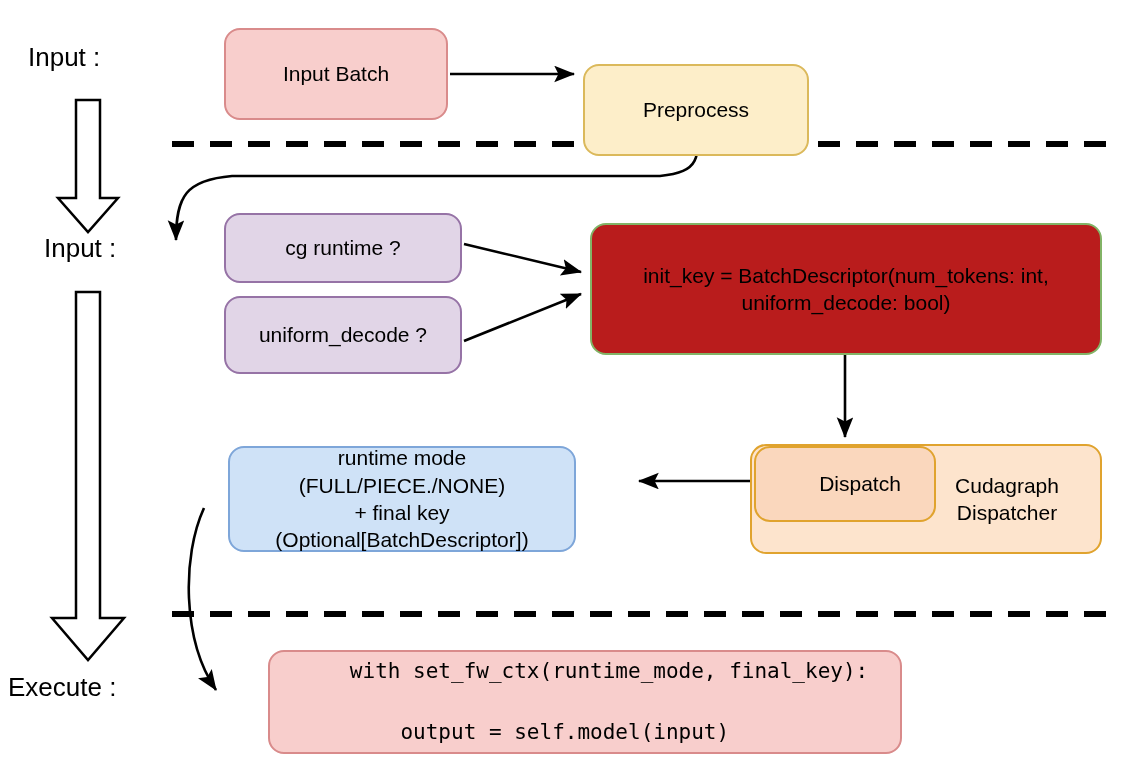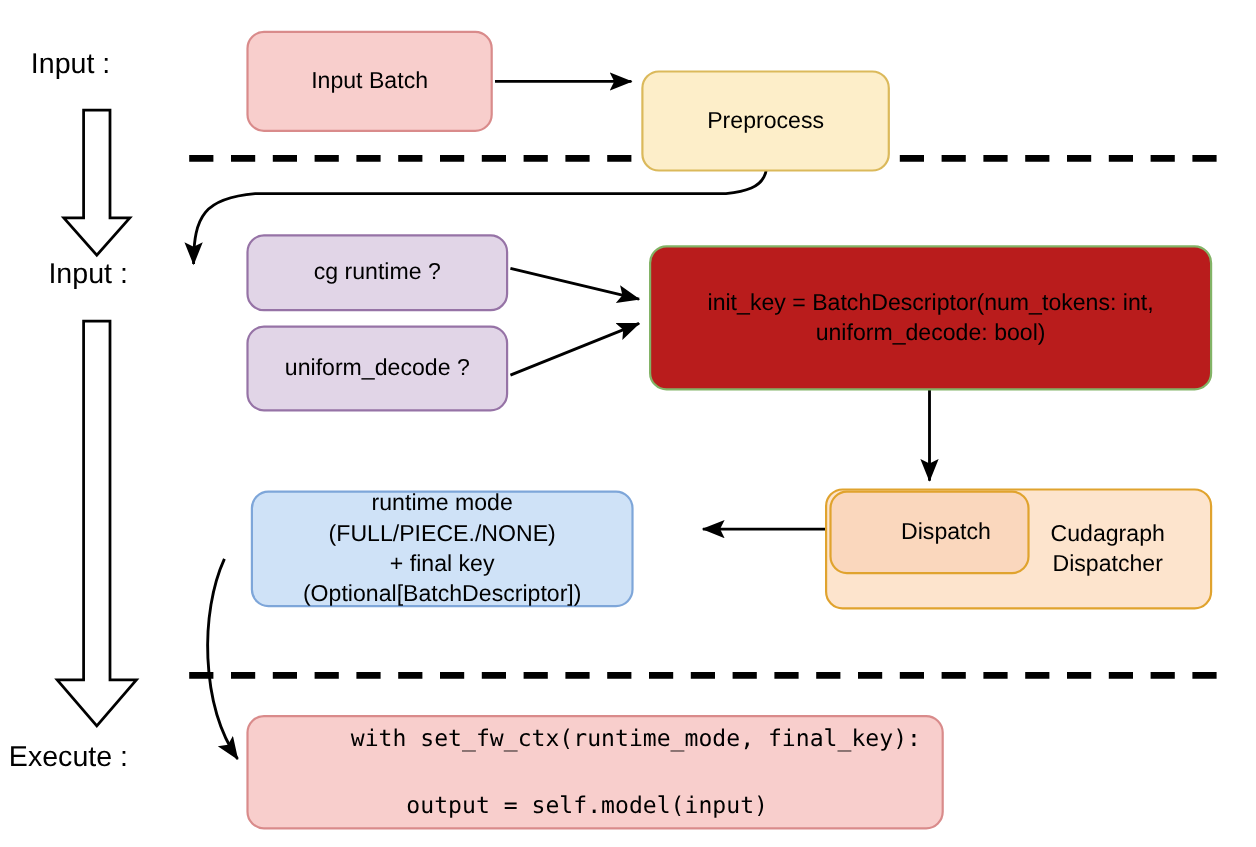--- a/index.html
+++ b/index.html
@@ -48,21 +48,22 @@
     line-height: 1.3;
     padding: 4px 10px;
   }
   .node.code {
     font-family: "DejaVu Sans Mono", monospace;
     font-size: 21px;
     justify-content: flex-start;
     text-align: left;
     white-space: pre;
     line-height: 1.45;
-    padding-left: 17px;
+    padding-left: 4px;
+    margin-left: 44px;
   }
   #node-input-batch  { left: 224px; top: 28px;  width: 224px; height: 92px;  background: #f8cecc; border-color: #d98b8b; }
   #node-preprocess   { left: 583px; top: 28px;  width: 226px; height: 92px;  background: #fdeec9; border-color: #dbb95b; margin-top: 36px; }
   #node-cg-padding   { left: 224px; top: 213px; width: 238px; height: 70px;  background: #e1d5e7; border-color: #9673a6; }
   #node-uniform-dec  { left: 224px; top: 296px; width: 238px; height: 78px;  background: #e1d5e7; border-color: #9673a6; }
   #node-init-key     { left: 590px; top: 223px; width: 512px; height: 132px; background: #b91c1c; border-color: #82b366; }
   #node-cudagraph    { left: 750px; top: 444px; width: 352px; height: 110px; background: #fde4cd; border-color: #e0a32e; }
   #node-dispatch     { left: 754px; top: 446px; width: 182px; height: 76px;  background: #fad7bd; border-color: #e0a32e; padding-left: 40px; }
   #node-runtime-mode { left: 228px; top: 446px; width: 348px; height: 106px; background: #cfe2f7; border-color: #7ea6d9; }
   #node-exec-code    { left: 224px; top: 650px; width: 634px; height: 104px; background: #f8cecc; border-color: #d98b8b; }

